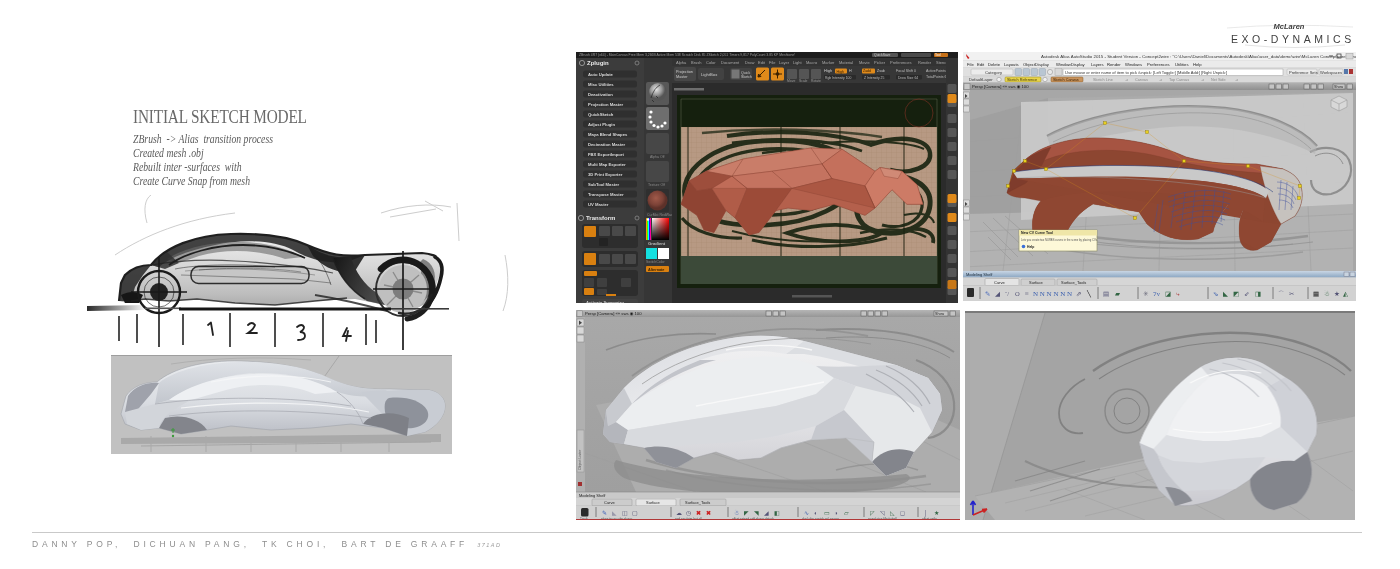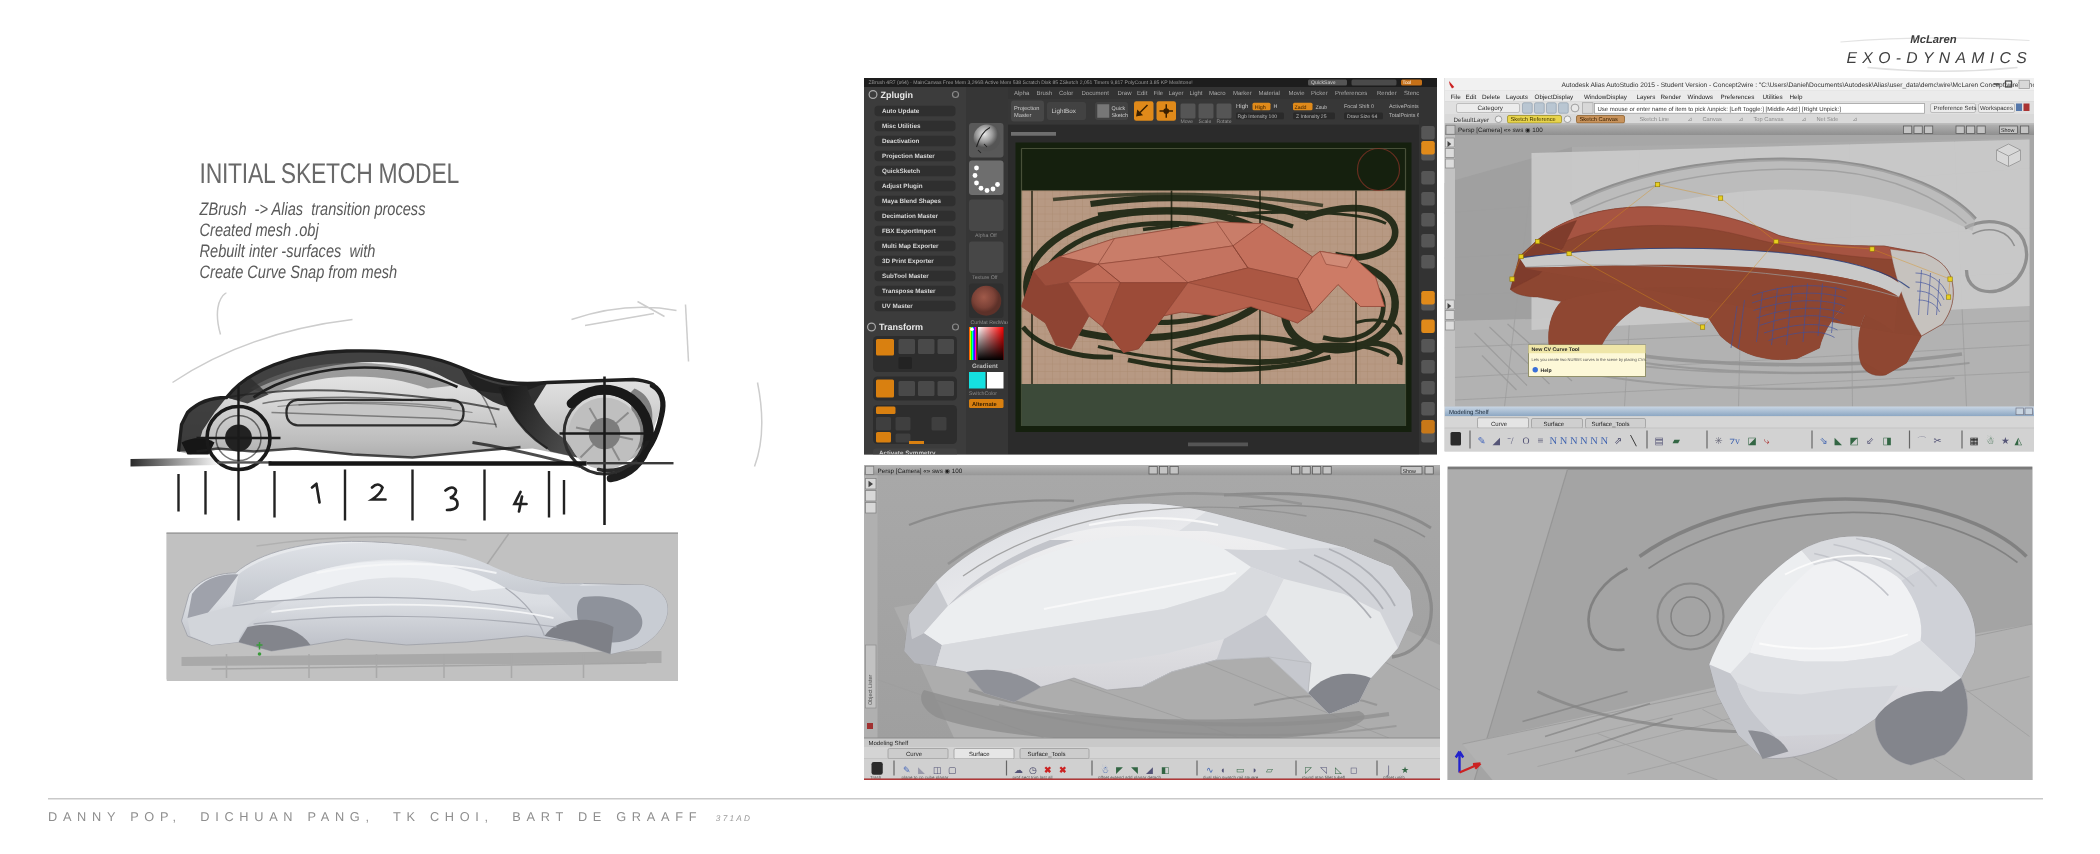--- a/index.html
+++ b/index.html
@@ -11,24 +11,24 @@
 </head>
 <body>
 <div id="page">
 
 <div class="abs" id="logo" style="left:1225px; top:14px; width:130px; height:36px;">
   <svg width="130" height="36" viewBox="0 0 130 36">
     <path d="M2 14 Q 60 9 128 13" stroke="#e3e3e3" fill="none" stroke-width="0.8"></path>
     <path d="M20 31 Q 70 36 120 31" stroke="#e0e0e0" fill="none" stroke-width="0.9"></path>
     <text x="64" y="14.5" text-anchor="middle" font-size="7.5" font-style="italic" font-weight="bold" fill="#3c3c3c" font-family="Liberation Sans, sans-serif">McLaren</text>
   </svg>
-  <div class="abs" style="left:6px; top:19px; width:124px; font-size:10.5px; letter-spacing:3.55px; color:#3f3f3f; white-space:nowrap;font-style:italic;">EXO-DYNAMICS</div>
+  <div class="abs" style="left:6px; top:19px; width:124px; font-size:10.5px; letter-spacing:3.55px; color:#3f3f3f; white-space:nowrap;">EXO-DYNAMICS</div>
 </div>
 
-<div class="abs" style="left:133px; top:106px; color:#6b6b6b;">
+<div class="abs" style="left:133px; top:106px; color:#6b6b6b;font-family:Liberation Serif, serif;">
   <div style="font-size:19px; letter-spacing:-0.2px; transform:scaleX(0.805); transform-origin:left; white-space:nowrap; color:#696969;">INITIAL SKETCH MODEL</div>
   <div style="font-style:italic; font-size:12px; line-height:14px; margin-top:4px; color:#5a5a5a; transform:scaleX(0.81); transform-origin:left;">
     ZBrush&nbsp; -&gt; Alias&nbsp; transition process<br>
     Created mesh .obj<br>
     Rebuilt inter -surfaces&nbsp; with<br>
     Create Curve Snap from mesh
   </div>
 </div>
 
 <div class="abs" id="sketch" style="left:85px; top:195px; width:430px; height:160px;">

